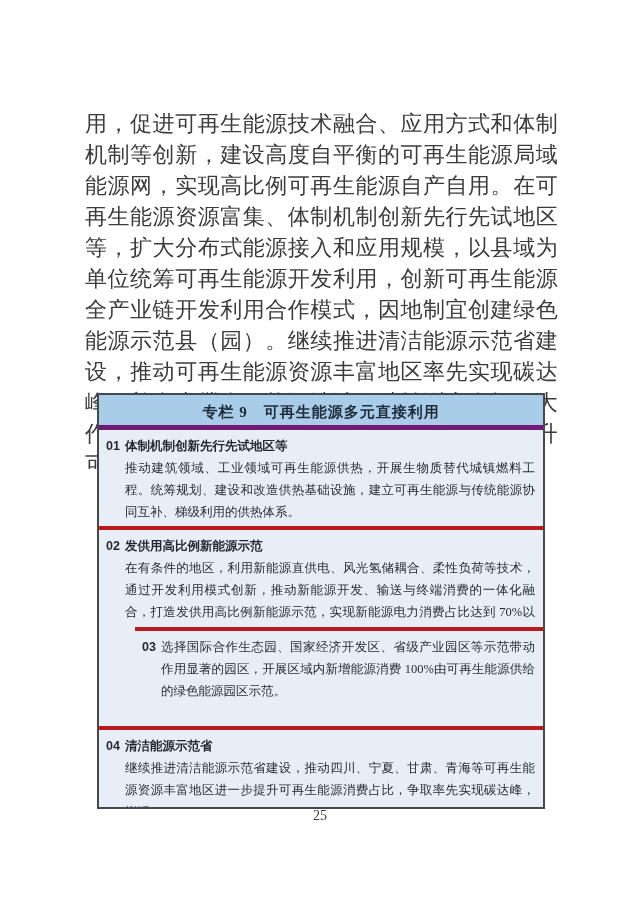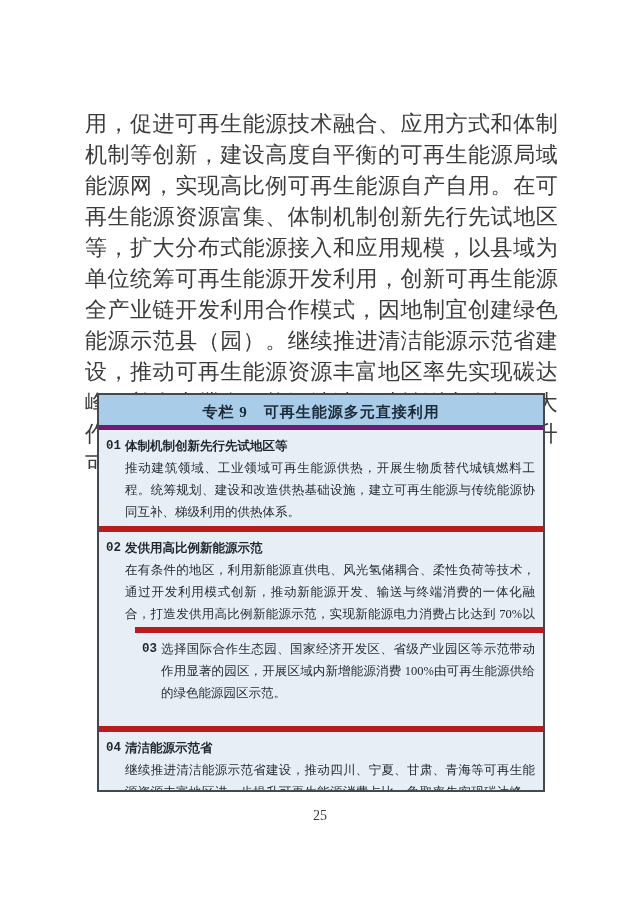--- a/index.html
+++ b/index.html
@@ -46,36 +46,36 @@
   .panel-item {
     position: relative;
     padding: 5px 8px 0 26px;
     overflow: hidden;
     color: #1f2730;
     font-size: 12.5px;
     line-height: 22px;
     text-align: justify;
     text-justify: inter-character;
   }
-  .panel-item + .panel-item { border-top: 6px solid #b91c1c; }
+  .panel-item + .panel-item { border-top: 4px solid #b91c1c; }
   .panel-item .item-number {
     position: absolute;
     left: 7px;
     top: 5px;
     font-weight: bold;
-    font-family: Liberation Mono, monospace;
+    font-family: Liberation Sans, sans-serif;
   }
   .panel-item .item-title {
     font-weight: bold;
     display: block;
   }
   .item-01 { height: 96px; }
   .item-02 { height: 101px; }
   .item-03 { height: 99px; margin-left: 36px; }
-  .item-04 { height: 64px; }
+  .item-04 { height: 81px; }
   .page-number {
     position: absolute;
     left: 0;
     top: 808px;
     width: 100%;
     text-align: center;
     font-size: 14px;
     color: #3b3b3b;
   }
 </style>

